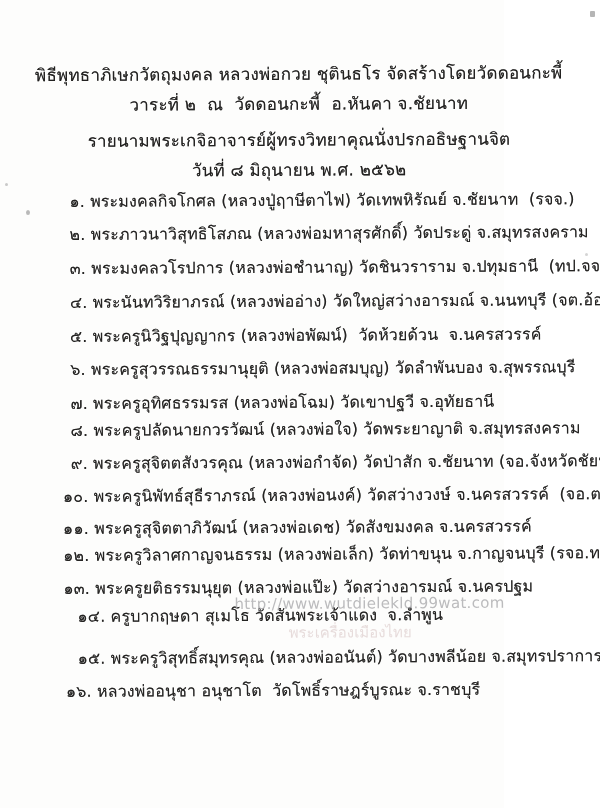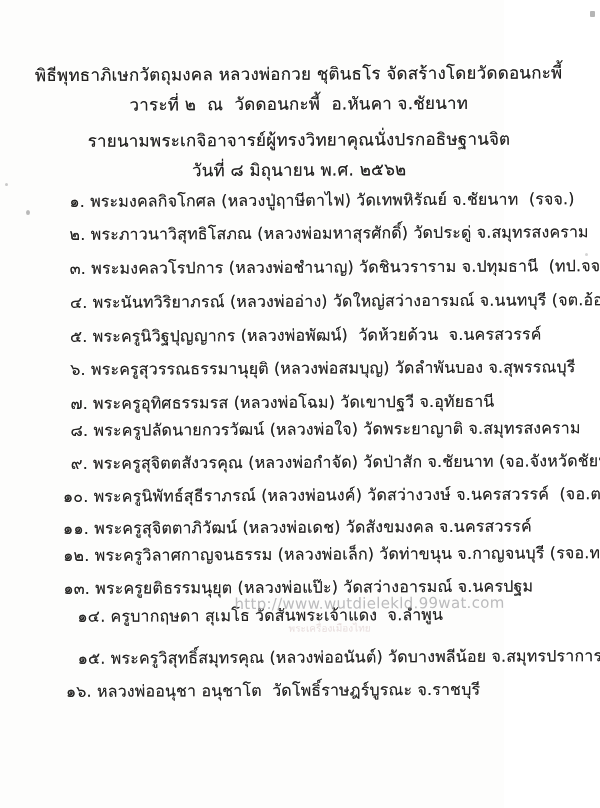--- a/index.html
+++ b/index.html
@@ -52,21 +52,21 @@
     left: 233px;
     font-size: 15px;
     color: rgba(170, 170, 172, 0.8);
     white-space: pre;
     letter-spacing: 0.3px;
   }
   .watermark-faint {
     position: absolute;
     top: 621px;
     left: 287px;
-    font-size: 10px;
+    font-size: 15px;
     color: rgba(205, 180, 180, 0.45);
     white-space: pre;
   }
   .speck {
     position: absolute;
     border-radius: 50%;
   }
   .speck-a { top: 11px; left: 590px; width: 5px; height: 6px; background: rgba(120,120,120,0.55); border-radius: 1px; }
   .speck-b { top: 183px; left: 5px;  width: 3px; height: 3px; background: rgba(150,150,150,0.5); }
   .speck-c { top: 210px; left: 26px; width: 4px; height: 5px; background: rgba(130,130,130,0.55); }

